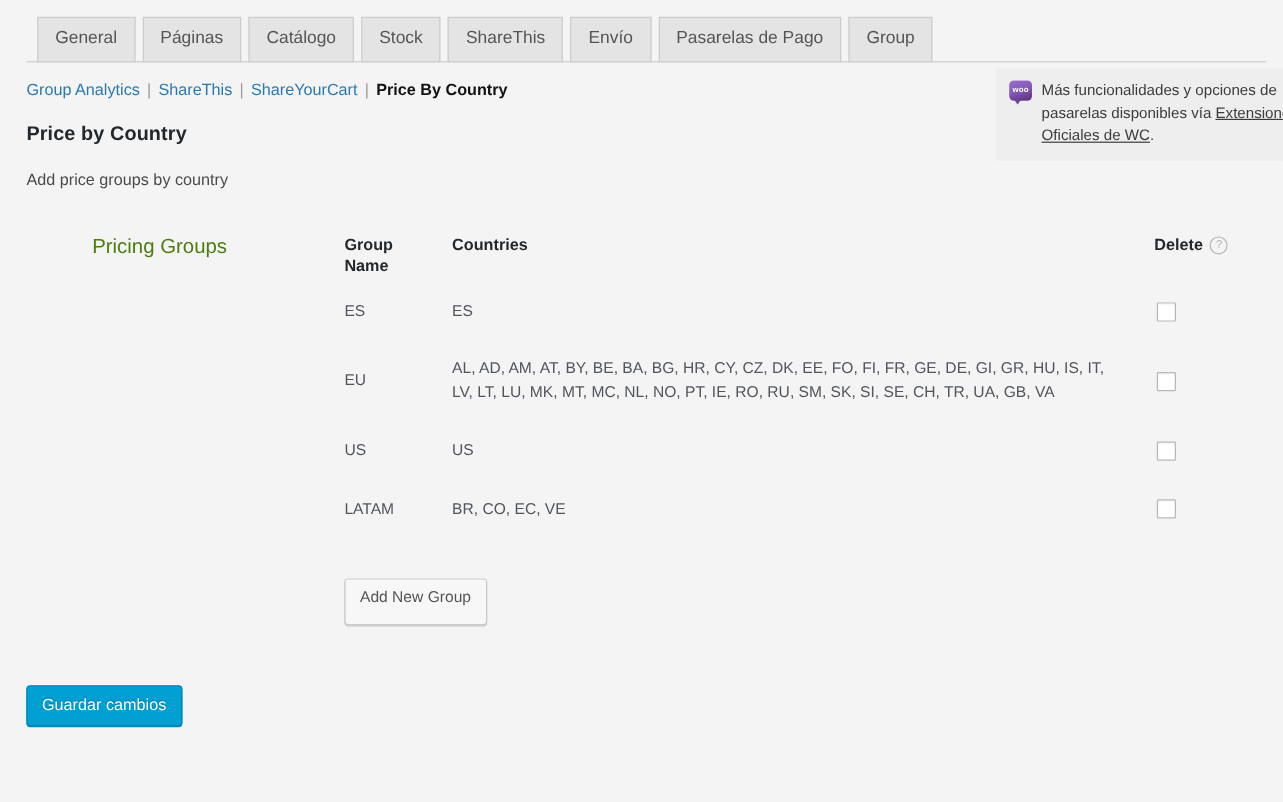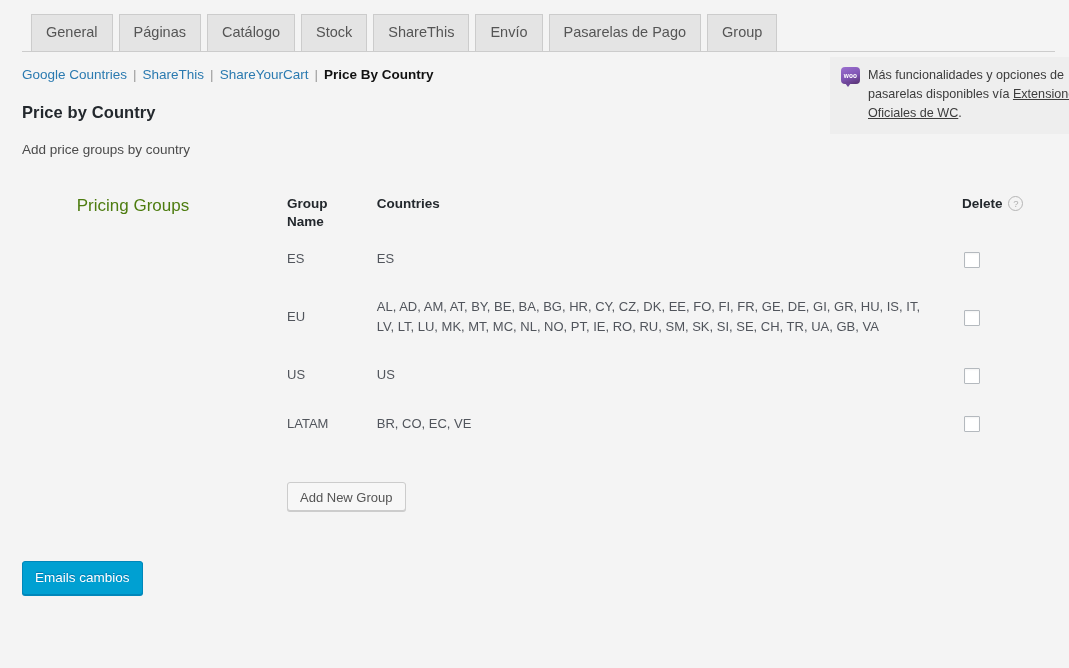--- a/index.html
+++ b/index.html
@@ -250,21 +250,21 @@
   .add-row td { padding-top: 34px; }
   .button-secondary {
     display: inline-block;
     background: #f7f7f7;
     border: 1px solid #ccc;
     border-radius: 3px;
     color: #555;
     font-size: 13px;
     font-family: "Liberation Sans", sans-serif;
     line-height: 1;
-    padding: 8px 12px 6px;
+    padding: 8px 12px 16px;
     cursor: pointer;
     box-shadow: 0 1px 0 #ccc;
   }
 
   
   .submit {
     margin: 36px 0 0 22px;
     padding: 0;
   }
   .button-primary {
@@ -290,21 +290,21 @@
     <a class="nav-tab" href="#">Páginas</a>
     <a class="nav-tab" href="#">Catálogo</a>
     <a class="nav-tab" href="#">Stock</a>
     <a class="nav-tab" href="#">ShareThis</a>
     <a class="nav-tab" href="#">Envío</a>
     <a class="nav-tab" href="#">Pasarelas de Pago</a>
     <a class="nav-tab" href="#">Group</a>
   </div>
 
 <div class="subsubsub">
-    <a href="#">Google Countries</a>
+    <a href="#">Group Analytics</a>
     <span class="sep">|</span>
     <a href="#">ShareThis</a>
     <span class="sep">|</span>
     <a href="#">ShareYourCart</a>
     <span class="sep">|</span>
     <span class="current">Price By Country</span>
   </div>
 
 <div class="woo-notice">
   <span class="woo-logo">woo</span>
@@ -363,14 +363,14 @@
             </tr>
           </tfoot>
         </table>
 
       </td>
     </tr>
   </tbody>
 </table>
 
 <p class="submit">
-  <button class="button-primary">Emails cambios</button>
+  <button class="button-primary">Guardar cambios</button>
 </p>
 
 </body></html>

